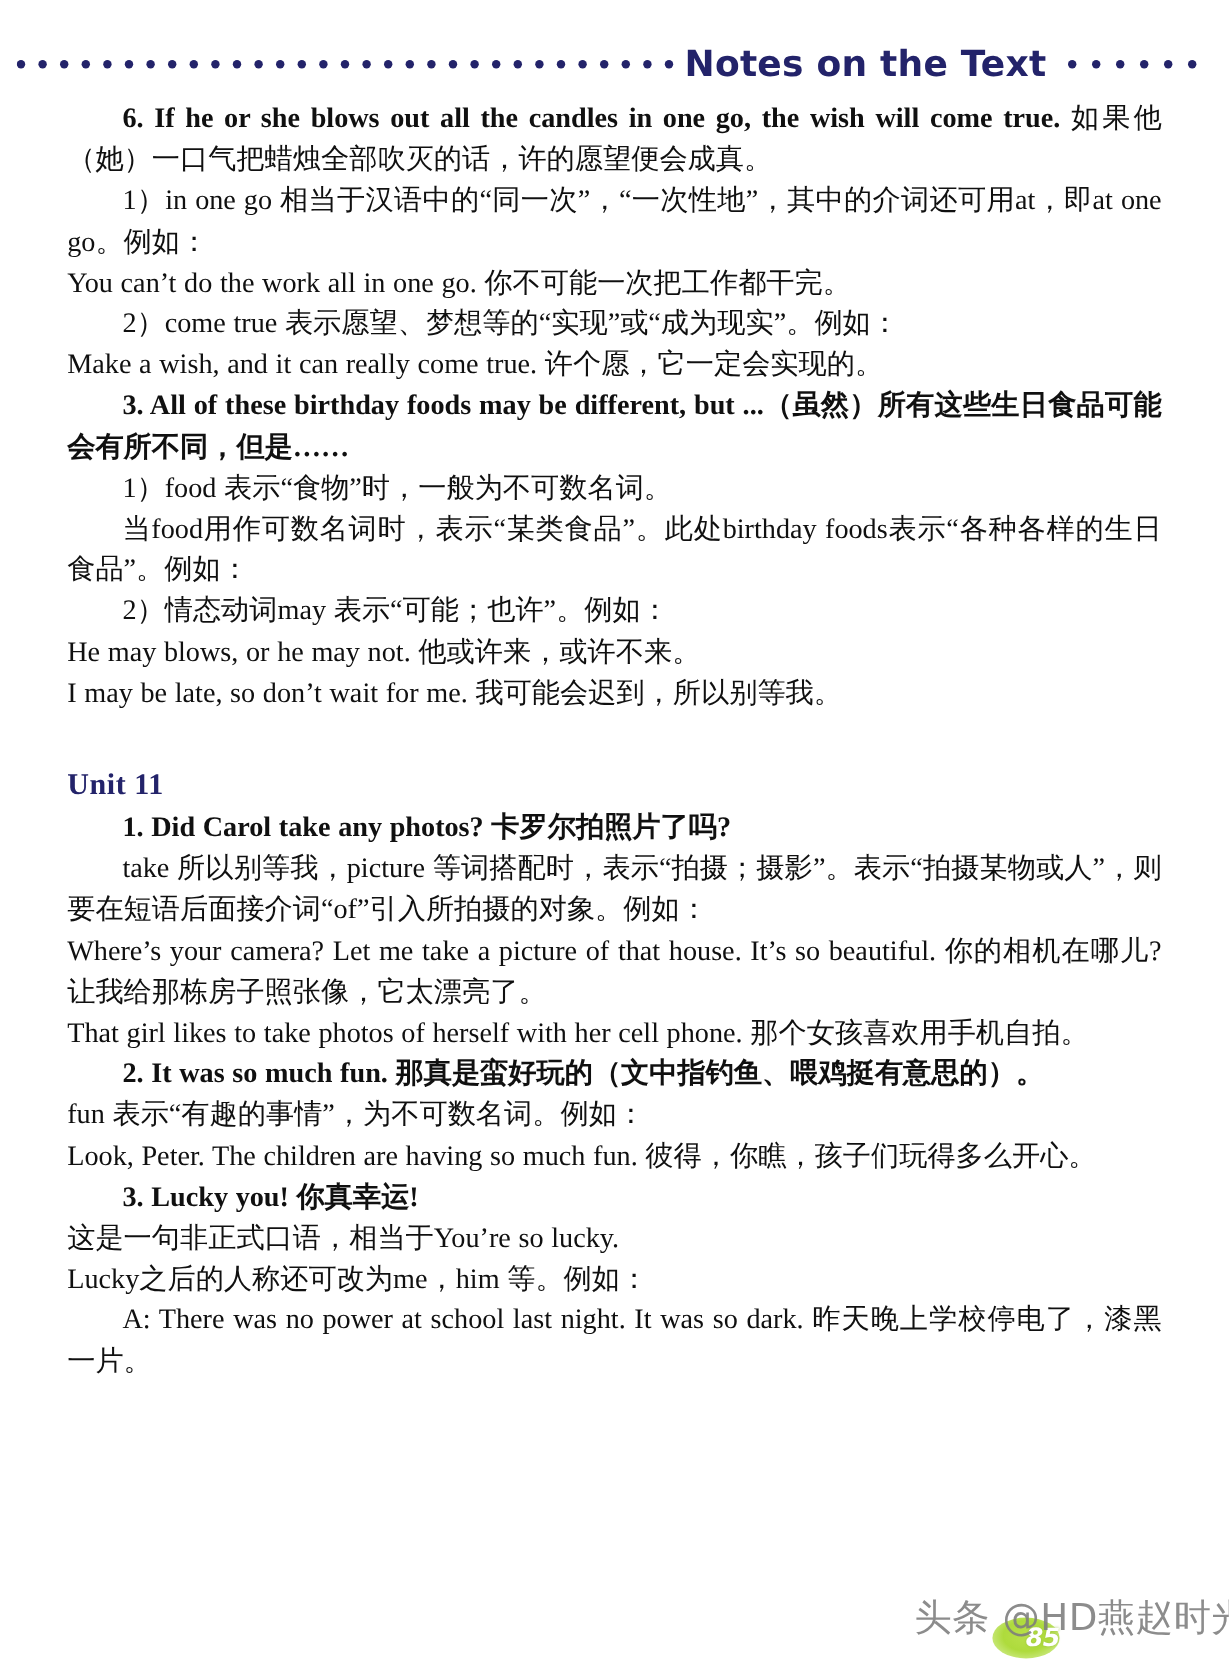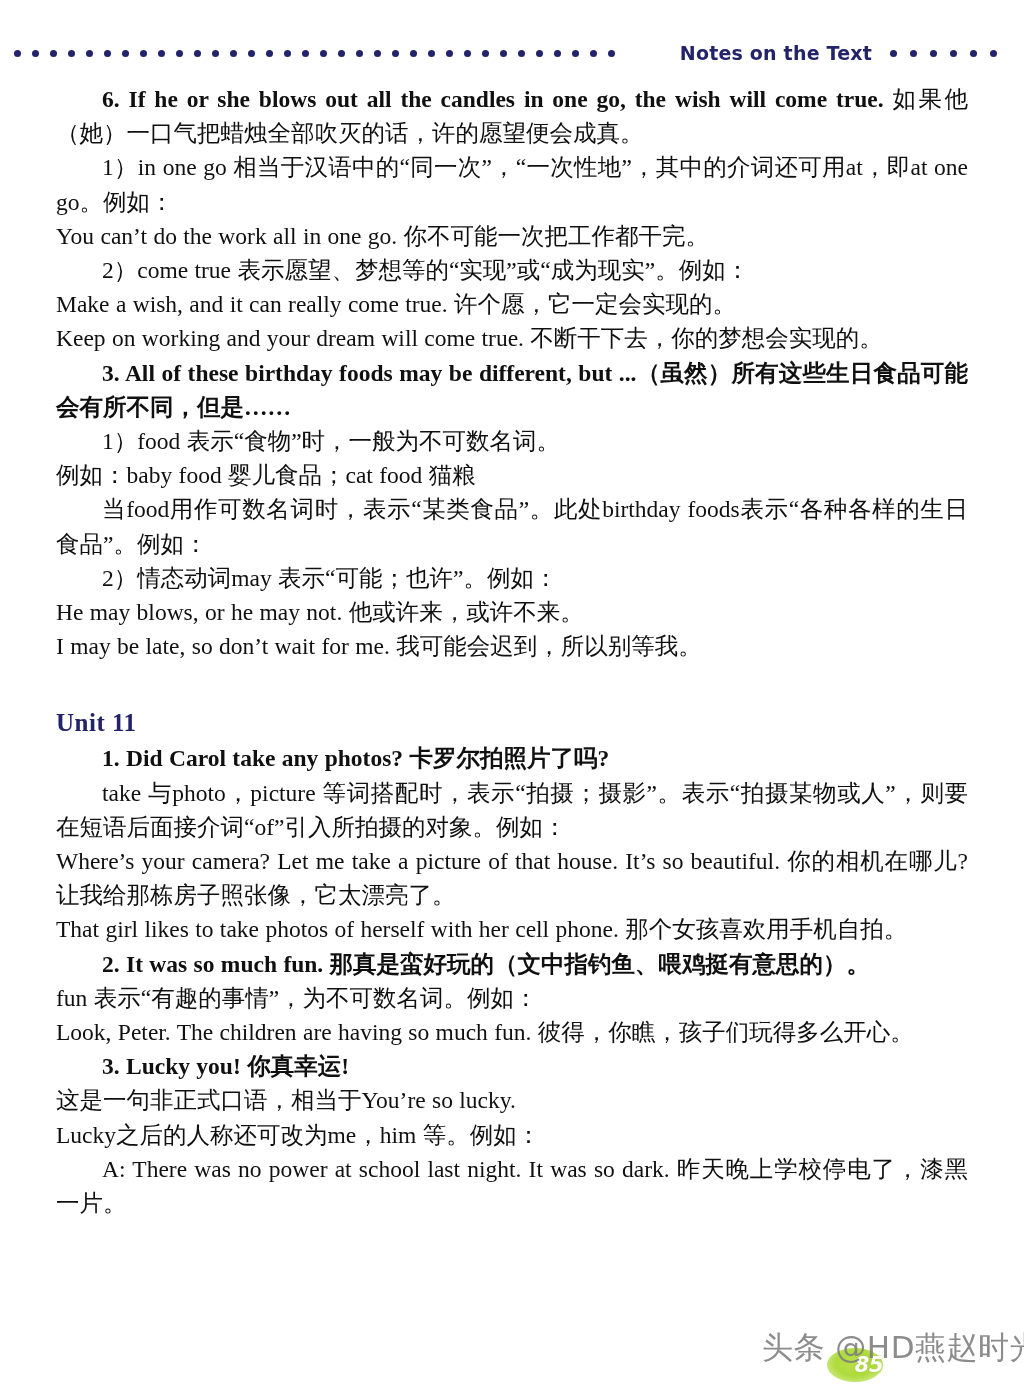--- a/index.html
+++ b/index.html
@@ -53,21 +53,21 @@
   }
   .dots.right {
     flex: 0 0 auto;
     margin-left: 12px;
   }
   .dots.right i { margin-right: 13px; }
   .runhead-title {
     flex: 0 0 auto;
     font-family: "DejaVu Sans", "Liberation Sans", sans-serif;
     font-weight: bold;
-    font-size: 19px;
+    font-size: 30px;
     letter-spacing: 0.2px;
     color: #23236a;
     white-space: nowrap;
     padding: 0 6px 0 4px;
   }
 
   
   .col {
     position: absolute;
     top: 82px;
@@ -189,34 +189,32 @@
       </div>
   </div>
 
   <div class="col">
     <div id="unit10-block">
         <p class="ln ind"><span class="bseg">6.  If he or she blows out all the candles in one go, the wish will come true.</span> 如果他（她）一口气把蜡烛全部吹灭的话，许的愿望便会成真。</p>
         <p class="ln ind">1）in one go 相当于汉语中的“同一次”，“一次性地”，其中的介词还可用at，即at one go。例如：</p>
         <p class="ln">You can’t do the work all in one go. 你不可能一次把工作都干完。</p>
         <p class="ln ind">2）come true 表示愿望、梦想等的“实现”或“成为现实”。例如：</p>
         <p class="ln">Make a wish, and it can really come true. 许个愿，它一定会实现的。</p>
-        <p class="ln">Keep on working and your dream will come true. 不断干下去，你的梦想会实现的。</p>
         <p class="ln ind b">3.  All of these birthday foods may be different, but ...（虽然）所有这些生日食品可能会有所不同，但是……</p>
         <p class="ln ind">1）food 表示“食物”时，一般为不可数名词。</p>
-        <p class="ln">例如：baby food 婴儿食品；cat food 猫粮</p>
         <p class="ln ind">当food用作可数名词时，表示“某类食品”。此处birthday foods表示“各种各样的生日食品”。例如：</p>
         <p class="ln ind">2）情态动词may 表示“可能；也许”。例如：</p>
         <p class="ln">He may blows, or he may not. 他或许来，或许不来。</p>
         <p class="ln">I may be late, so don’t wait for me. 我可能会迟到，所以别等我。</p>
       </div>
     <div class="gap-unit"></div>
     <h2 class="unit">Unit 11</h2>
     <div id="unit11-block">
         <p class="ln ind b">1.  Did Carol take any photos? 卡罗尔拍照片了吗?</p>
-        <p class="ln ind">take 与photo，picture 等词搭配时，表示“拍摄；摄影”。表示“拍摄某物或人”，则要在短语后面接介词“of”引入所拍摄的对象。例如：</p>
+        <p class="ln ind">take 所以别等我，picture 等词搭配时，表示“拍摄；摄影”。表示“拍摄某物或人”，则要在短语后面接介词“of”引入所拍摄的对象。例如：</p>
         <p class="ln">Where’s your camera? Let me take a picture of that house. It’s so beautiful. 你的相机在哪儿? 让我给那栋房子照张像，它太漂亮了。</p>
         <p class="ln">That girl likes to take photos of herself with her cell phone. 那个女孩喜欢用手机自拍。</p>
         <p class="ln ind b">2.  It was so much fun. 那真是蛮好玩的（文中指钓鱼、喂鸡挺有意思的）。</p>
         <p class="ln">fun 表示“有趣的事情”，为不可数名词。例如：</p>
         <p class="ln">Look, Peter. The children are having so much fun. 彼得，你瞧，孩子们玩得多么开心。</p>
         <p class="ln ind b">3.  Lucky you! 你真幸运!</p>
         <p class="ln">这是一句非正式口语，相当于You’re so lucky.</p>
         <p class="ln">Lucky之后的人称还可改为me，him 等。例如：</p>
         <p class="ln ind">A: There was no power at school last night. It was so dark. 昨天晚上学校停电了，漆黑一片。</p>
       </div>

